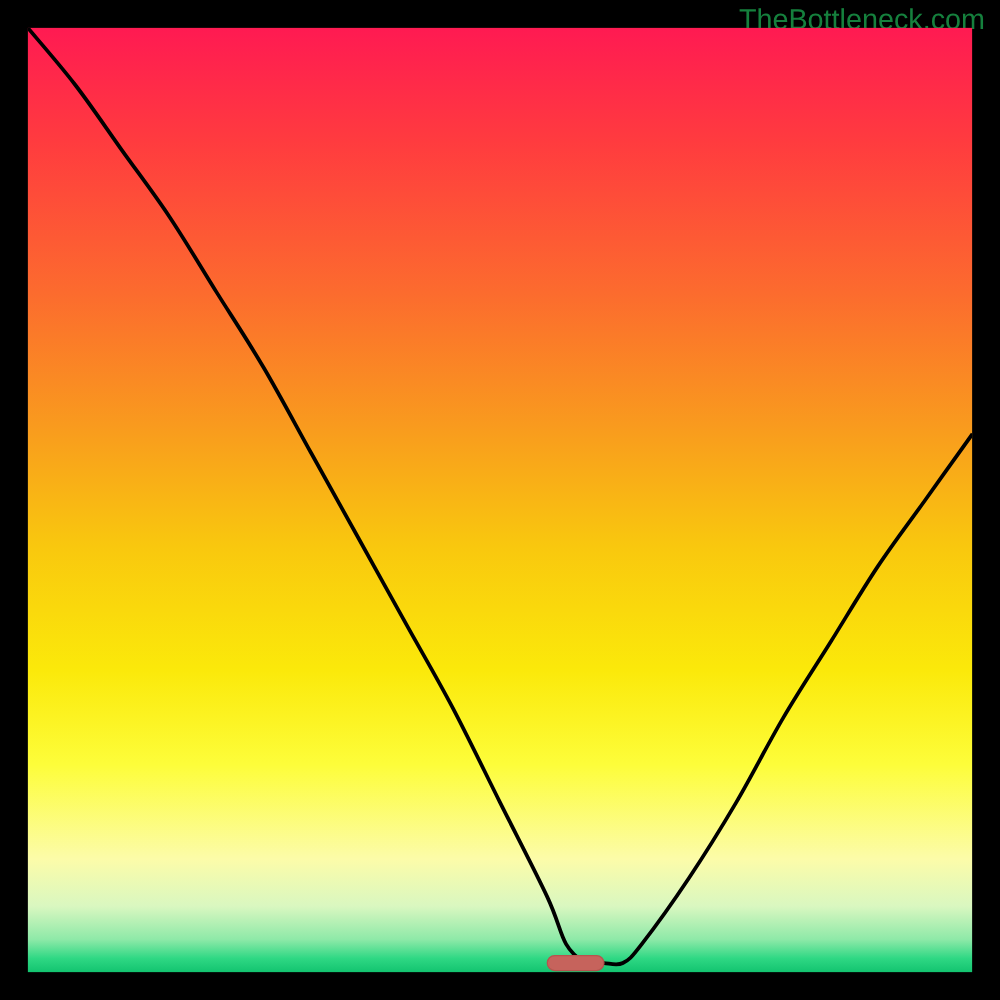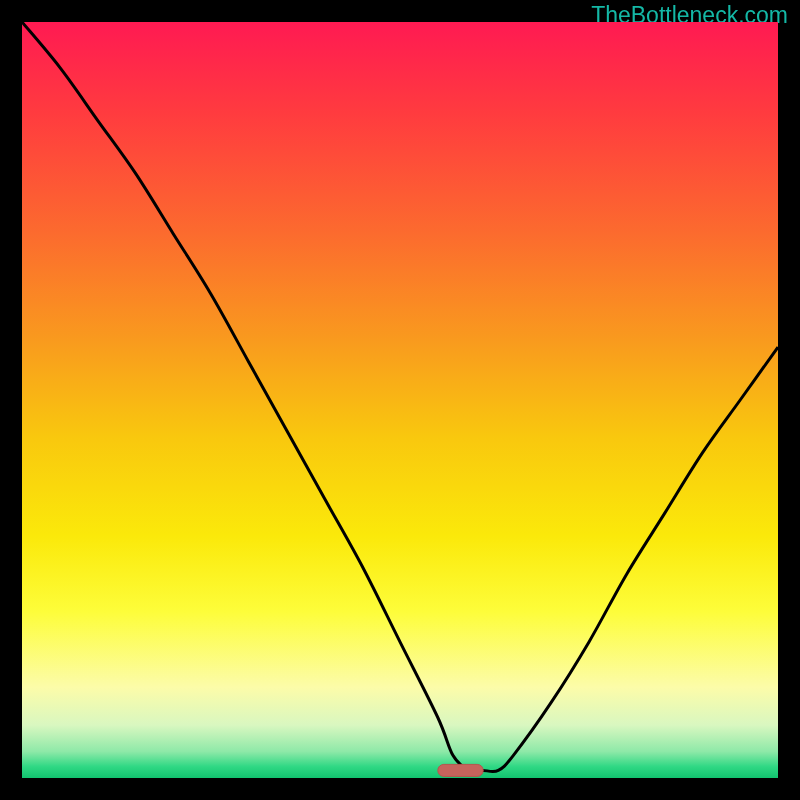--- a/index.html
+++ b/index.html
@@ -22,21 +22,21 @@
     left: 22px;
     top: 22px;
     width: 756px;
     height: 756px;
     overflow: hidden;
   }
   .credit {
     position: absolute;
     top: 2px;
     right: 12px;
-    color: #14b8a6;
+    color: #15803d;
     font-size: 23px;
     letter-spacing: 0px;
     font-weight: 400;
   }
 </style>
 </head>
 <body>
 
 <div class="stage">
   <div class="credit">TheBottleneck.com</div>

